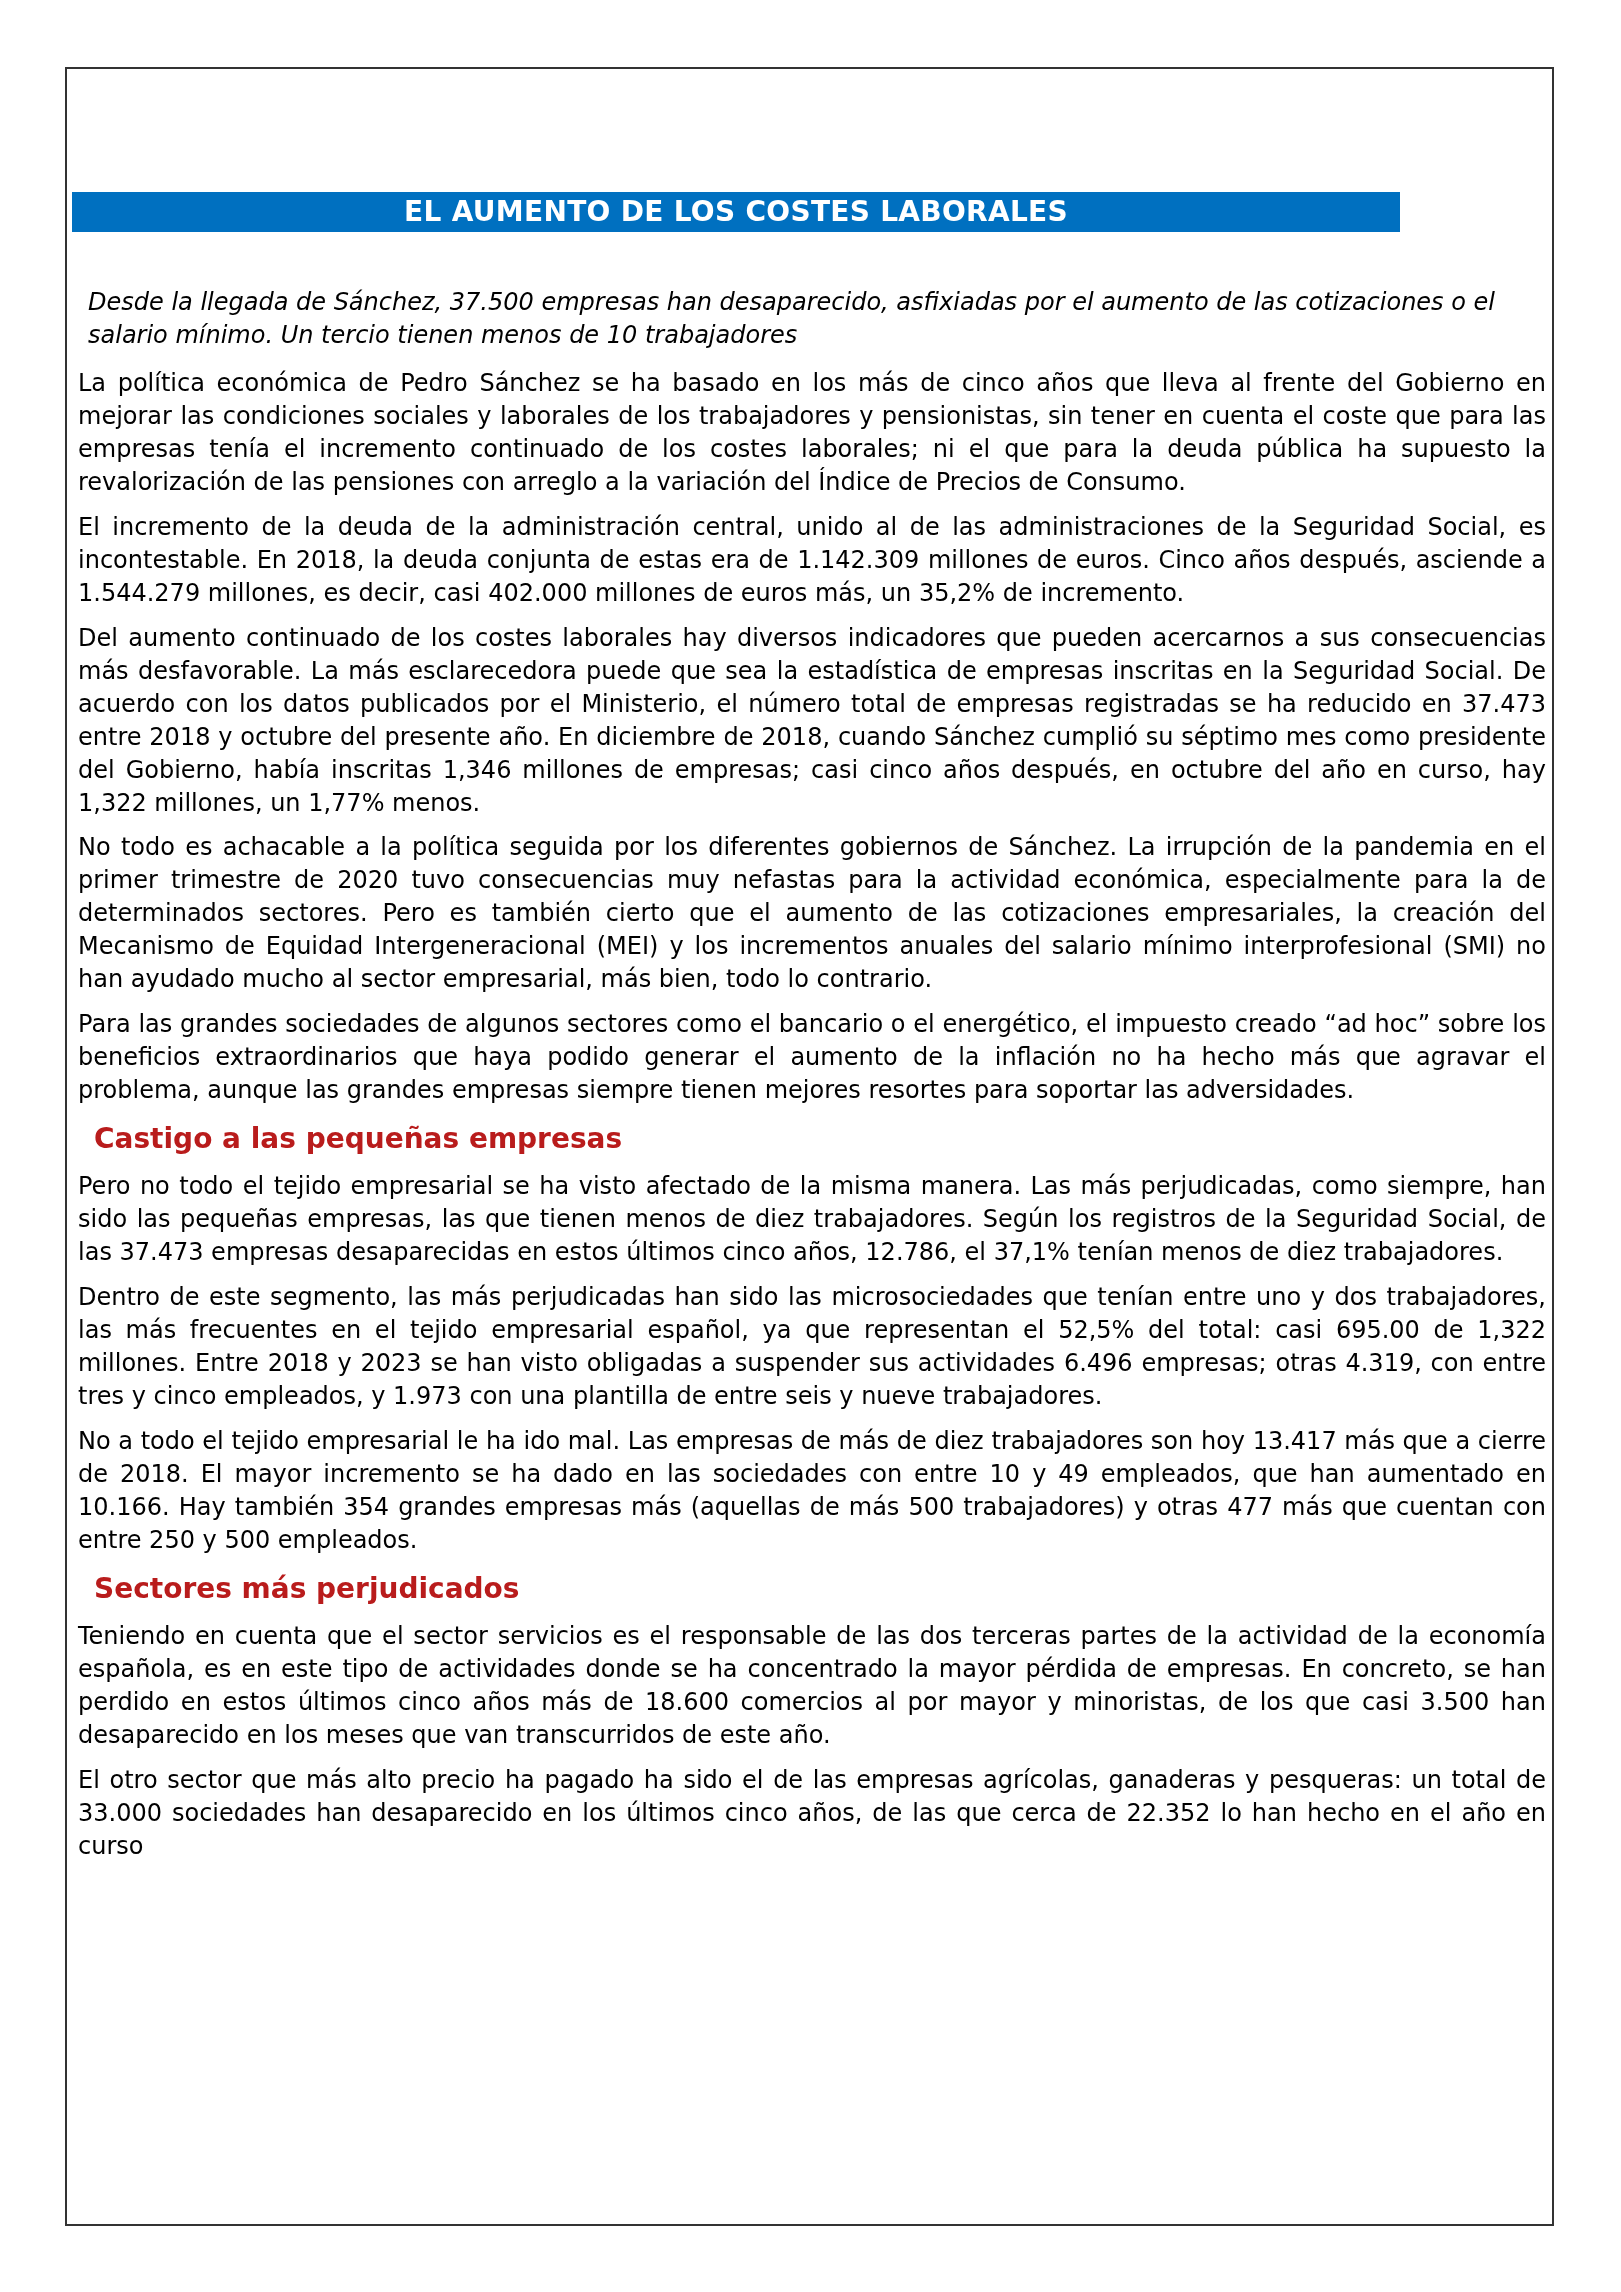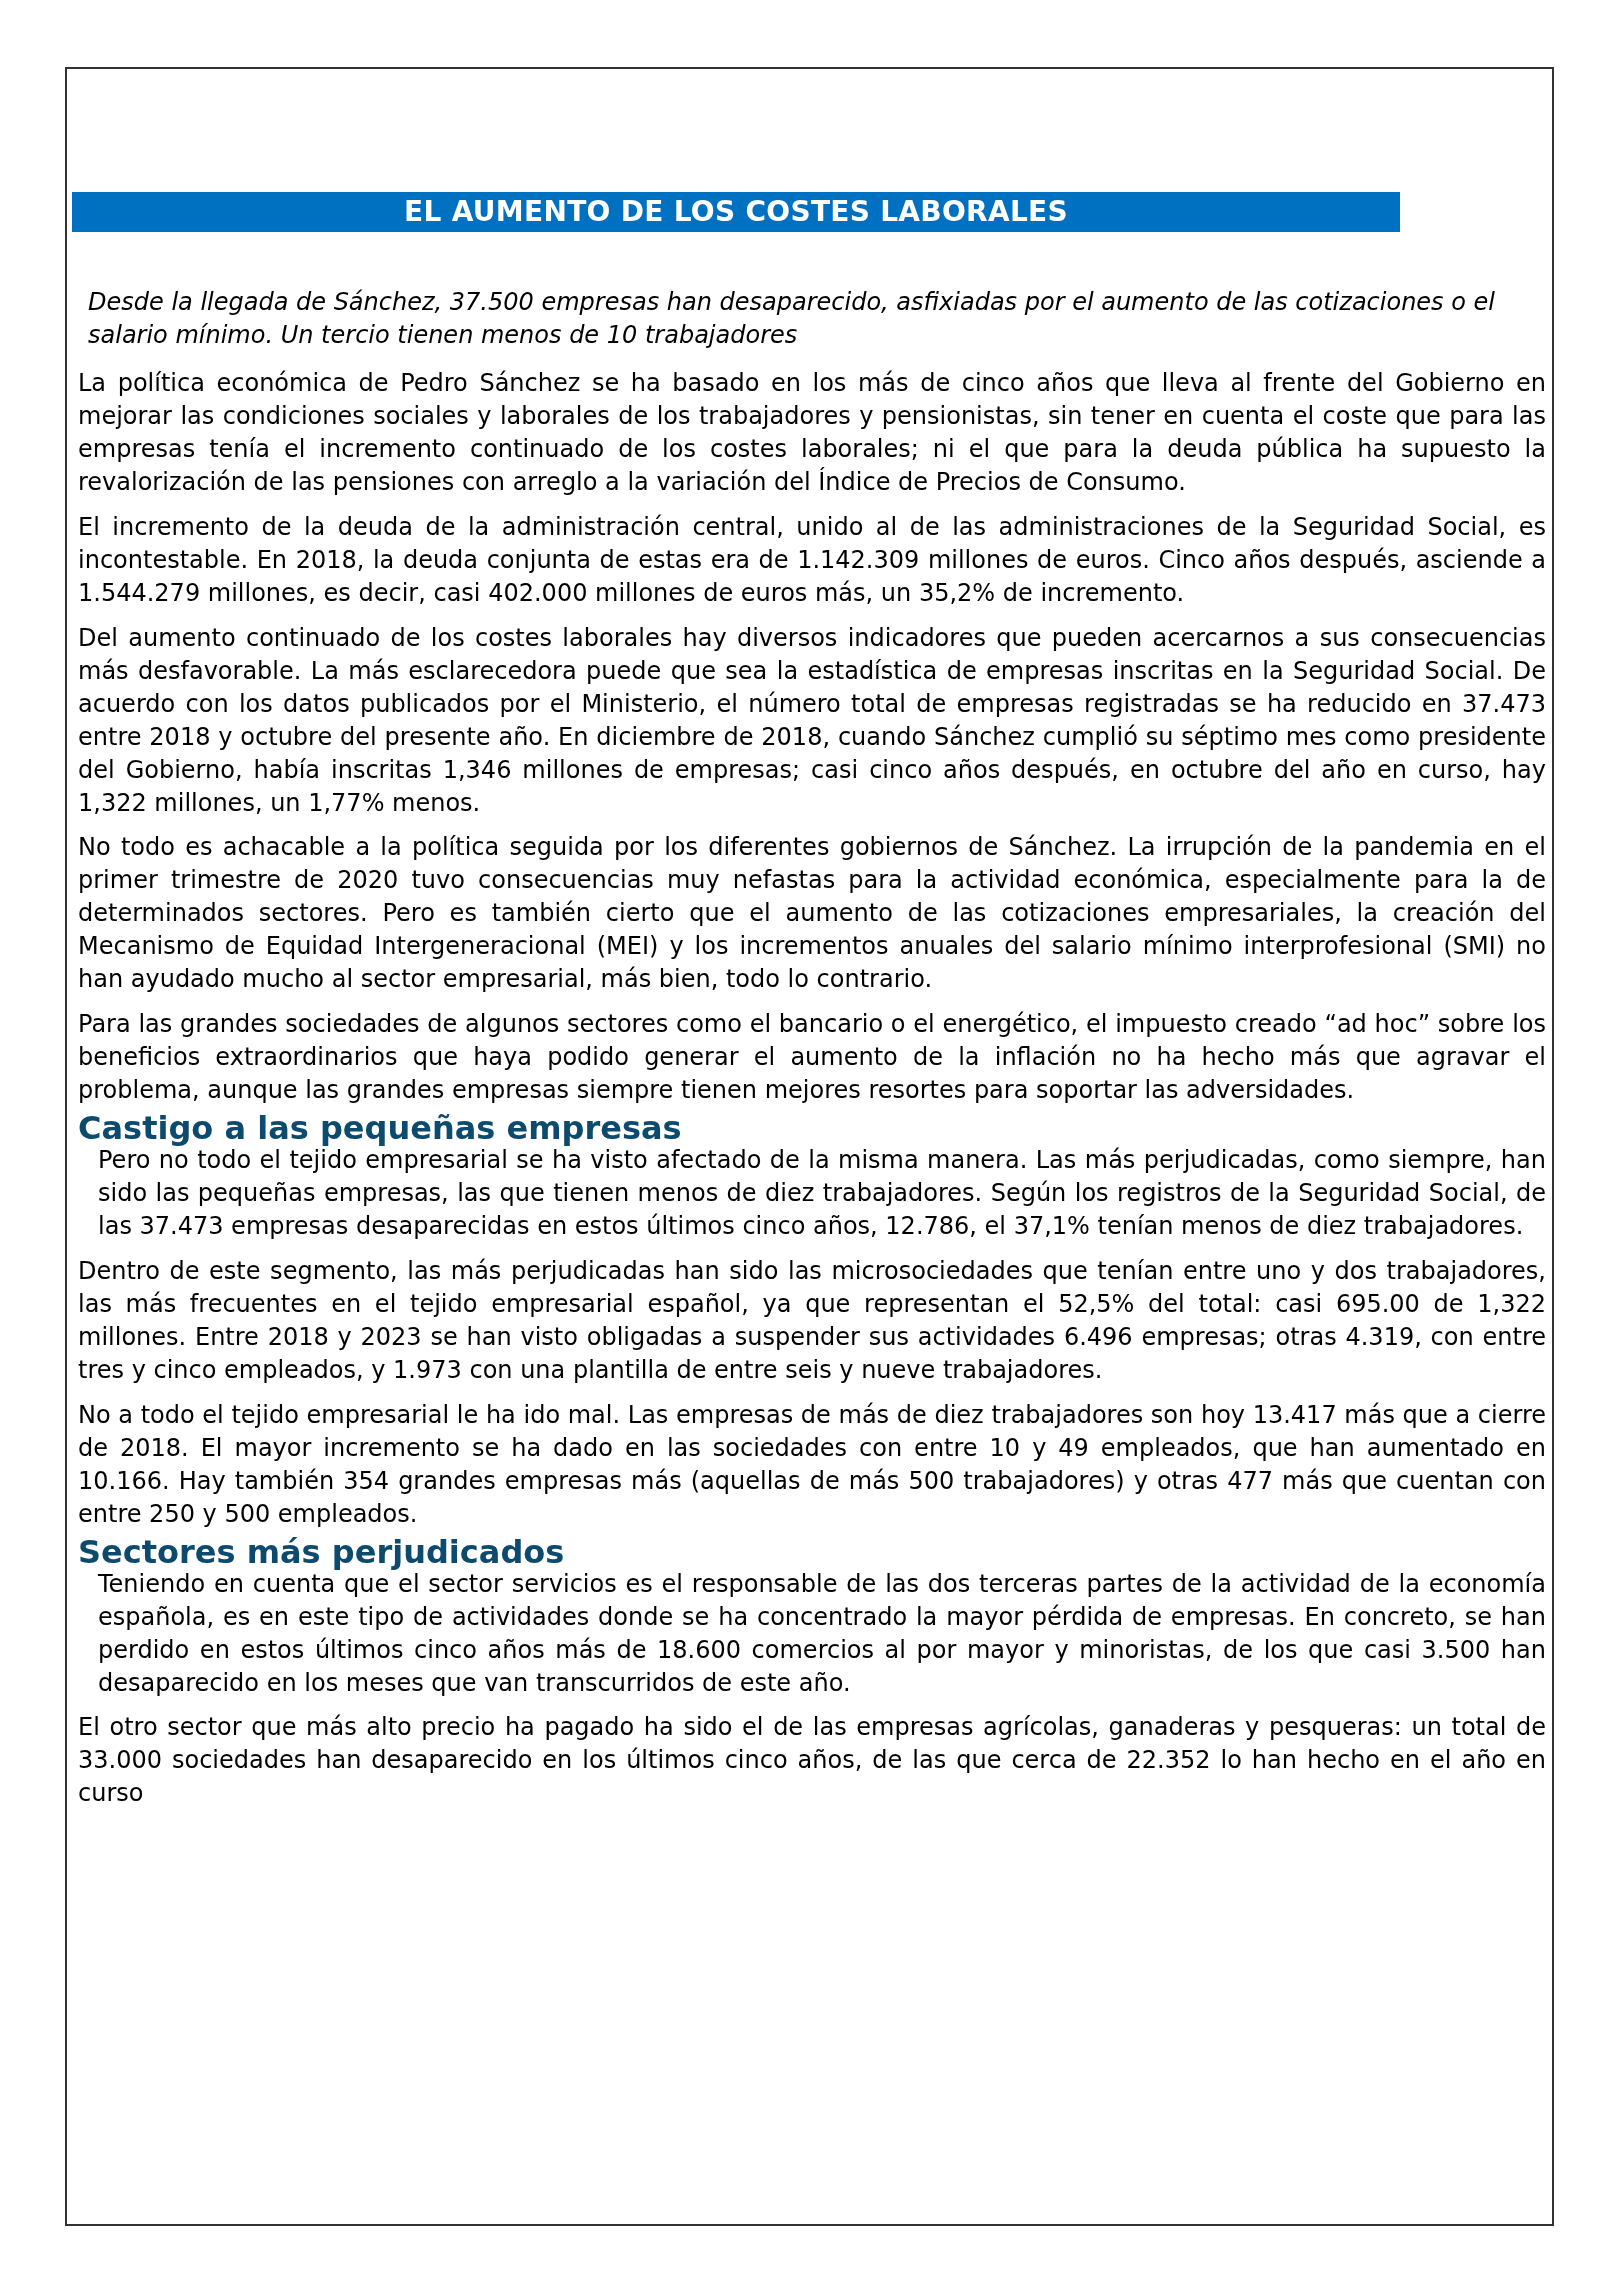--- a/index.html
+++ b/index.html
@@ -59,30 +59,29 @@
     top: 367px;
     width: 1468px;
     font-size: 24px;
     line-height: 33px;
     text-align: justify;
   }
   .content p {
     margin: 0 0 11.8px 0;
   }
   .content h2 {
-    margin: 0;
-    font-size: 32px;
+    margin: 16px;
+    font-size: 28px;
     line-height: 31px;
-    color: #0c4a6e;
+    color: #b91c1c;
     font-weight: bold;
     text-align: left;
   }
   .content h2 + p {
     margin-top: 0;
-    margin-left: 20px;
   }
   .content .sec-gap {
     margin-bottom: 5.9px;
   }
 </style>
 </head>
 <body>
 
 <div class="page-frame"></div>
 

